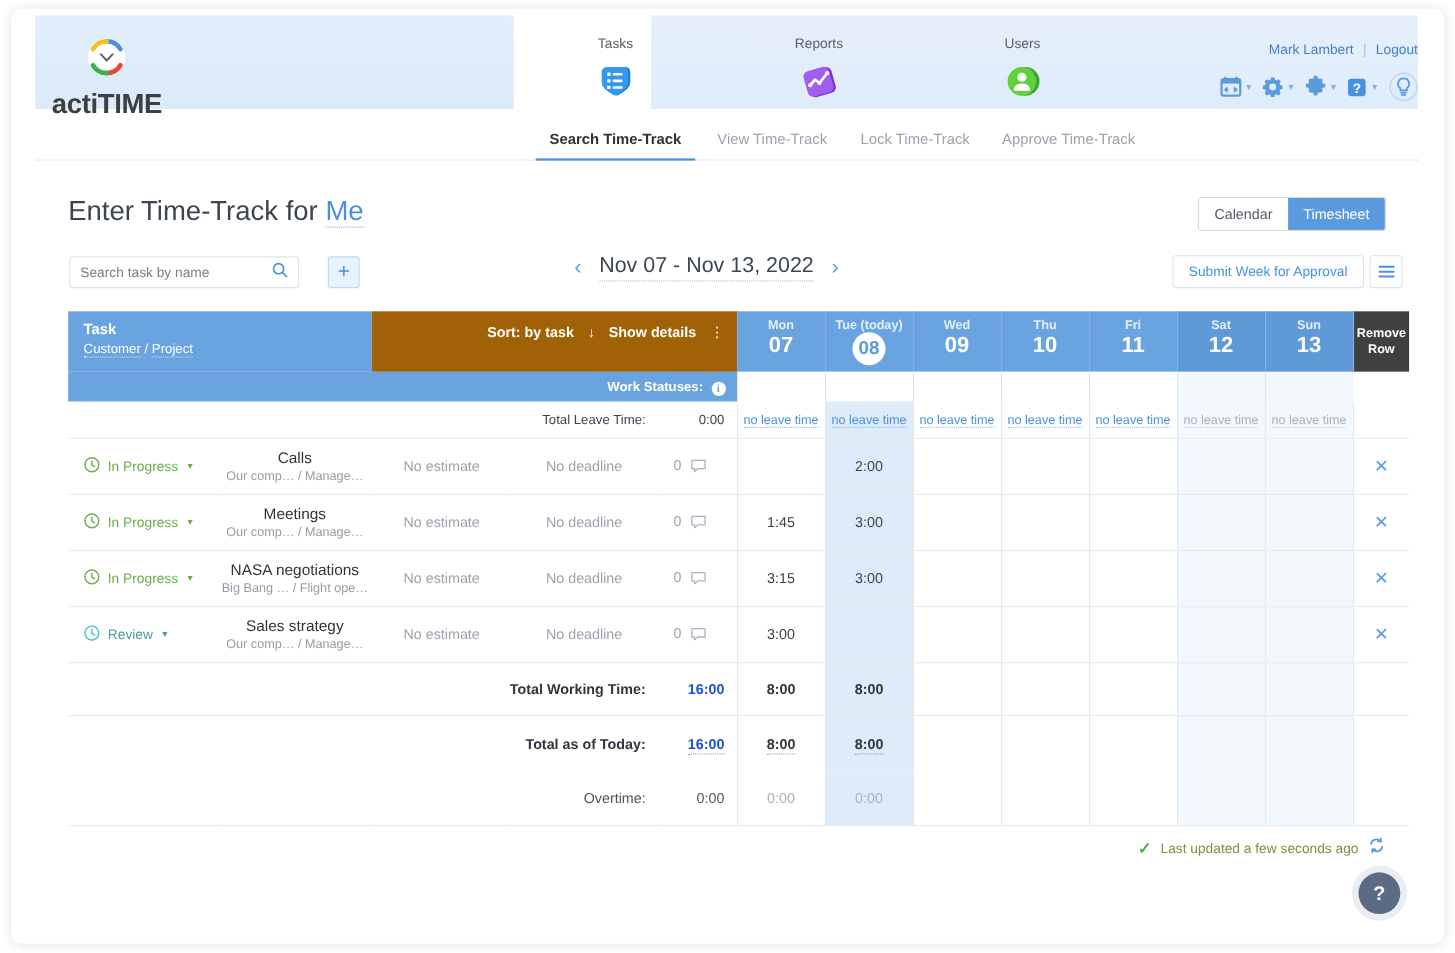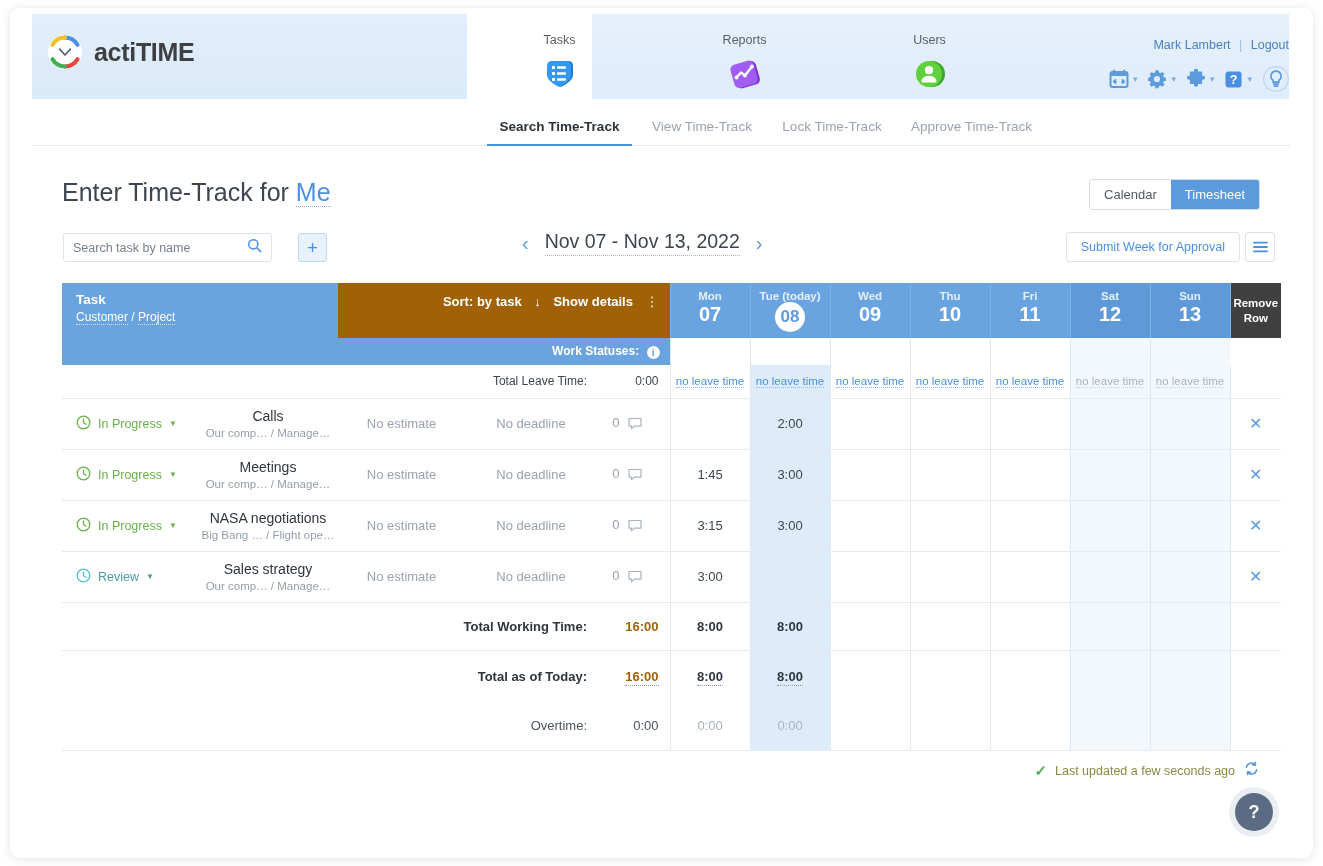--- a/index.html
+++ b/index.html
@@ -17,21 +17,21 @@
     box-shadow: 0 1px 10px rgba(60,80,110,.16);
     overflow: hidden;
   }
 
   
   .topbar { position: relative; height: 92px; }
   .logo-pane {
     position: absolute; left: 22px; top: 6px; width: 435px; height: 85px;
     background: linear-gradient(180deg,#e2eefb 0%, #dbeaf9 100%);
   }
-  .logo-wrap { position: absolute; left: 37px; top: 26px; display: flex; align-items: center; gap: 11px; }
+  .logo-wrap { position: absolute; left: 37px; top: 26px; display: flex; align-items: center; gap: 11px; flex-direction: column; }
   .logo-mark { width: 36px; height: 36px; position: relative; }
   .logo-text { font-size: 25px; font-weight: bold; color: #3c4043; letter-spacing: -.3px; }
 
   .navpane {
     position: absolute; left: 582px; top: 6px; width: 697px; height: 85px;
     background: linear-gradient(180deg,#e6f0fc 0%,#dfecfa 100%);
   }
   .navitems { position: absolute; left: 457px; top: 6px; width: 555px; height: 85px; display: flex; }
   .navitem {
     flex: 1; display: flex; flex-direction: column; align-items: center;
@@ -216,21 +216,21 @@
   td.tc.tue { background: #deecfa; }
   td.tc.weekend { background: #f3f8fd; }
   td.rmcell { text-align: center; border-left: 1px solid #e1e9f2; }
   .xbtn { color: #5b9bdd; font-size: 16px; cursor: pointer; }
 
   tbody.totals tr td { font-size: 13px; }
   .tr-work td { height: 48px; border-bottom: 1px solid #e6ebf1; }
   .tr-today td { height: 52px; }
   .tr-ot td { height: 48px; border-bottom: 1px solid #e6ebf1; }
   .tot-lbl { text-align: right; padding-right: 10px; font-weight: bold; color: #2f353c; }
-  .tot-val { text-align: right; padding-right: 11px; font-weight: bold; color: #a16207; }
+  .tot-val { text-align: right; padding-right: 11px; font-weight: bold; color: #1d4ed8; }
   .tot-lbl.soft { font-weight: normal; color: #4b545e; }
   .tot-val.soft { font-weight: normal; color: #4b545e; }
   .tot-day { text-align: center; border-left: 1px solid #e1e9f2; font-weight: bold; color: #2f353c; }
   .tot-day.tue { background: #deecfa; }
   .tot-day.weekend { background: #f3f8fd; }
   .tot-day.soft { font-weight: normal; color: #a8b3bf; }
   .dotted-u { border-bottom: 1px dotted #8e99a5; padding-bottom: 1px; cursor: pointer; }
   .tot-rm { border-left: 1px solid #e1e9f2; }
 
   

